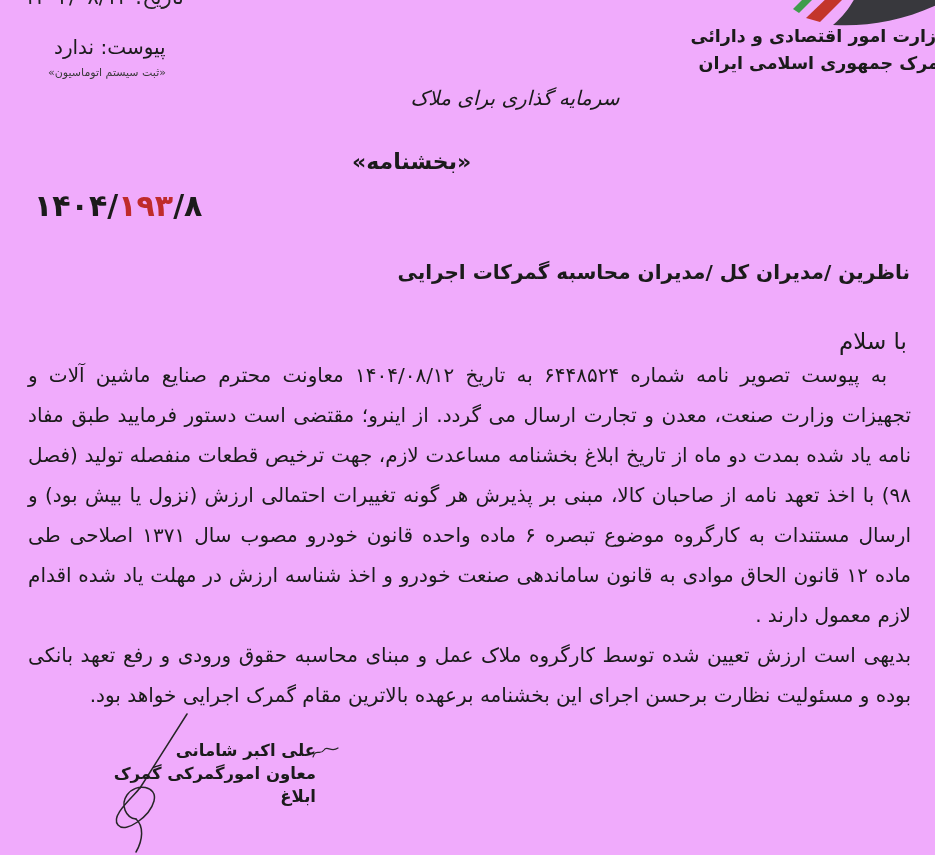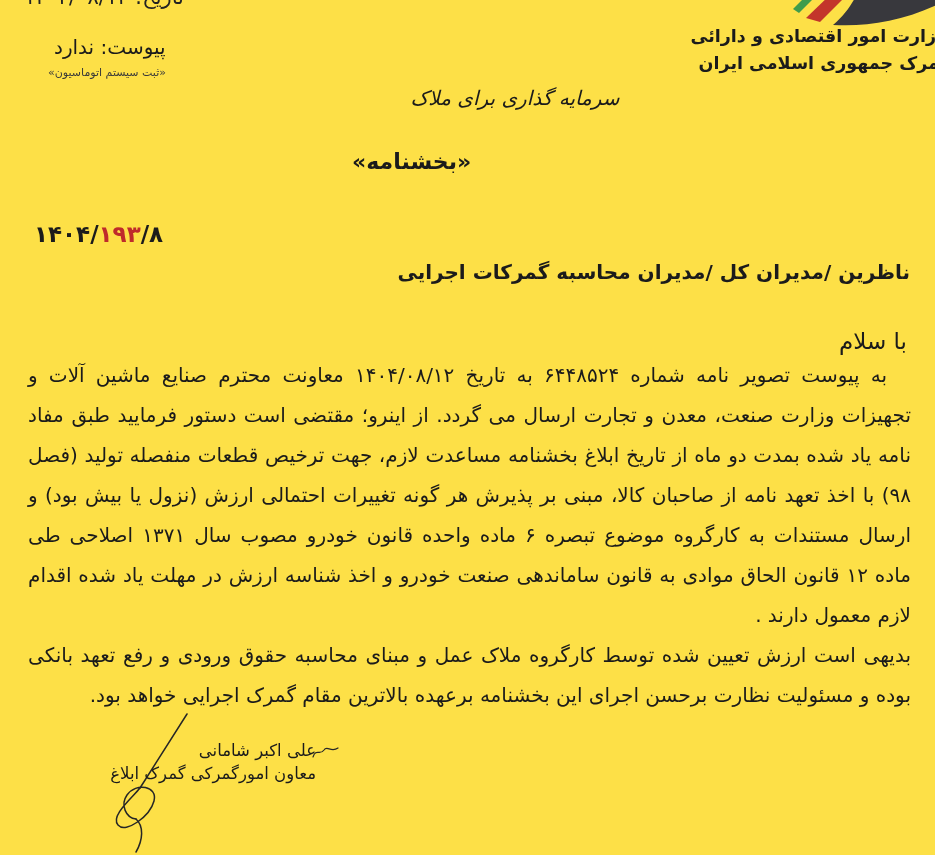--- a/index.html
+++ b/index.html
@@ -1,43 +1,43 @@
 <!DOCTYPE html>
 <html lang="fa"><head>
 <meta charset="utf-8">
 <style>
   html,body { margin:0; padding:0; background:#ffffff; }
   .page {
-    position:relative; width:935px; height:855px; background:#fde047;
+    position:relative; width:935px; height:855px; background:#f0abfc;
     overflow:hidden; font-family:"DejaVu Sans", sans-serif; color:#1b1b1b;
   }
   
   .date-line { position:absolute; top:-15px; left:24px; font-size:21px; direction:rtl; white-space:nowrap; color:#222; }
   .attachment-line { position:absolute; top:35px; left:54px; font-size:20px; direction:rtl; white-space:nowrap; }
   .automation-note { position:absolute; top:66px; left:48px; font-size:11px; direction:rtl; color:#3a3a3a; }
 
   
   .logo { position:absolute; top:-6px; right:-8px; width:152px; height:34px; }
   .org-line1 { position:absolute; top:26px; right:-12px; font-size:17.5px; font-weight:bold; direction:rtl; white-space:nowrap; }
   .org-line2 { position:absolute; top:53px; right:-15px; font-size:17.5px; font-weight:bold; direction:rtl; white-space:nowrap; }
 
   .slogan { position:absolute; top:86px; left:380px; width:270px; font-size:20px; font-style:italic; direction:rtl; text-align:center; white-space:nowrap; }
   .doc-type { position:absolute; top:149px; left:352px; font-size:22px; font-weight:bold; direction:rtl; }
-  .doc-number { position:absolute; top:188px; left:34px; font-size:23px; font-weight:bold; direction:ltr; letter-spacing:1px;margin-top:33px; }
+  .doc-number { position:absolute; top:188px; left:34px; font-size:30px; font-weight:bold; direction:ltr; letter-spacing:1px; }
   .doc-number .red { color:#bf2b2b; }
 
   .addressee { position:absolute; top:260px; right:25px; font-size:20px; font-weight:bold; direction:rtl; white-space:nowrap; }
   .salutation { position:absolute; top:328px; right:28px; font-size:23px; direction:rtl; }
 
   .body-text { position:absolute; top:355px; left:28px; right:24px; font-size:20px; line-height:40px; text-align:justify; direction:rtl; }
   .body-text p { margin:0; }
   .body-text p.first { text-indent:24px; }
 
   .sig-text { position:absolute; top:739px; left:100px; width:216px; direction:rtl; text-align:right; line-height:23px; }
-  .sig-name, .sig-title { font-size:16.5px; font-weight:normal; }
+  .sig-name, .sig-title { font-size:16.5px; font-weight:bold; }
   .signature-svg { position:absolute; left:92px; top:698px; }
   .flourish-svg { position:absolute; left:311px; top:745px; }
 </style>
 </head>
 <body>
 
 <div class="page">
 
   <div class="date-line">تاریخ: ۱۴۰۴/۰۸/۱۲</div>
   <div class="attachment-line">پیوست: ندارد</div>

